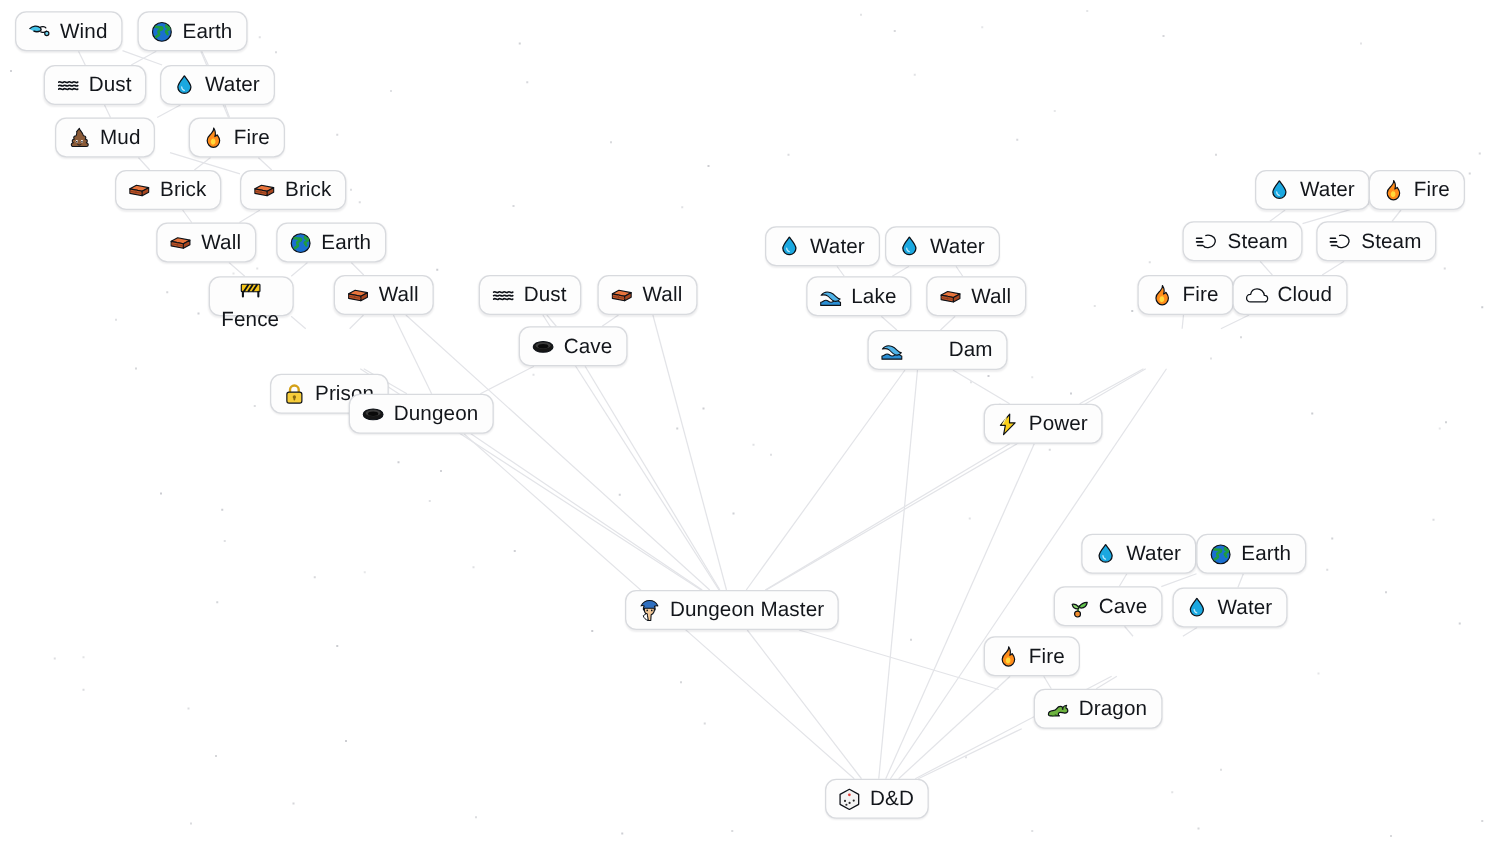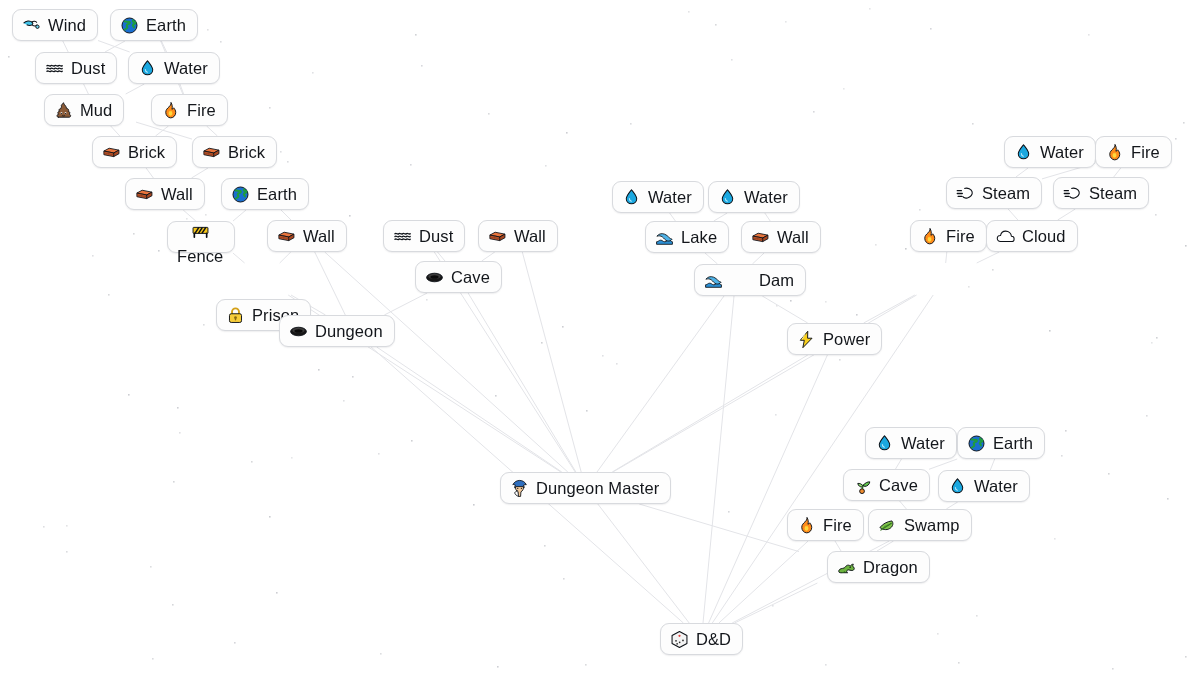--- a/index.html
+++ b/index.html
@@ -569,30 +569,20 @@
       </div>
       <div class="chip" style="left: 787px; top: 509px;">
         <span class="ico">
           <svg viewBox="0 0 24 24" xmlns="http://www.w3.org/2000/svg">
             <path d="M12.6 1.8c.4 2.8-1.2 4.3-2.6 5.7C8.3 9.2 6 11 6 14.3 6 18 8.8 21.3 12.3 21.3S18.6 18.2 18.6 14.5c0-2.6-1.3-4.3-2.5-5.9-.6 1-1.4 1.6-2.3 1.8.9-2.6.4-6-1.2-8.6z" fill="#ff8c1a" stroke="#0d1117" stroke-width="1.2" stroke-linejoin="round"></path>
             <path d="M12.4 11.6c.9 1.3 2 2.2 2 3.9 0 1.7-1.1 3.1-2.4 3.1s-2.4-1.3-2.4-3c0-1.4.9-2.4 1.6-3.3.4.5.8.8 1.2 1z" fill="#ffd93b"></path>
           </svg>
         </span>
         <span class="lbl">Fire</span>
       </div>
-      <div class="chip" style="left: 868px; top: 509px;">
-        <span class="ico">
-          <svg viewBox="0 0 24 24" xmlns="http://www.w3.org/2000/svg">
-            <path d="M2.4 14.6c3.6-4.6 9-7.6 15.2-8.4 2 2.8 1.4 6.4-1.6 8.8-3.4 2.8-8.8 3.2-13.6-.4z" fill="#7fc24a" stroke="#0d1117" stroke-width="1.2" stroke-linejoin="round"></path>
-            <path d="M3.6 17.8c3.6-2.6 7.8-5 13.2-8.6" fill="none" stroke="#2f6d1c" stroke-width="1.4" stroke-linecap="round"></path>
-            <path d="M8 13.2c1.6-.4 3.4-1.2 5.2-2.4M6.6 15.2c1.2-.2 2.6-.8 4-1.6" fill="none" stroke="#3f8c25" stroke-width="1" stroke-linecap="round"></path>
-          </svg>
-        </span>
-        <span class="lbl">Swamp</span>
-      </div>
       <div class="chip" style="left: 827px; top: 551px;">
         <span class="ico">
           <svg viewBox="0 0 24 24" xmlns="http://www.w3.org/2000/svg">
             <path d="M4 18.6c-1 0-1.8-.8-1.8-1.8 0-2.4 2.4-3.4 4.6-3.6 1.8-.2 3-.8 3.8-2 .9-1.3 2-2.2 3.6-2.2 1.2 0 2 .5 2.6 1.2.8-1.4 2.2-2.4 3.8-2.4-.6 1-.8 2-.6 3 1 .3 1.8 1.2 1.8 2.4 0 1.6-1.4 2.6-3 2.6-2 0-3-.8-4.4-.8-1.4 0-2.2 1-2.2 2 0 .8.4 1.4 1.2 1.6z" fill="#6db33f" stroke="#0d1117" stroke-width="1.2" stroke-linejoin="round"></path>
             <circle cx="16.6" cy="11.6" r=".9" fill="#0d1117"></circle>
             <path d="M5.6 18.6c1.8 0 3.4-.6 4.6-1.6" fill="none" stroke="#2f6d1c" stroke-width="1.1"></path>
           </svg>
         </span>
         <span class="lbl">Dragon</span>
       </div>

